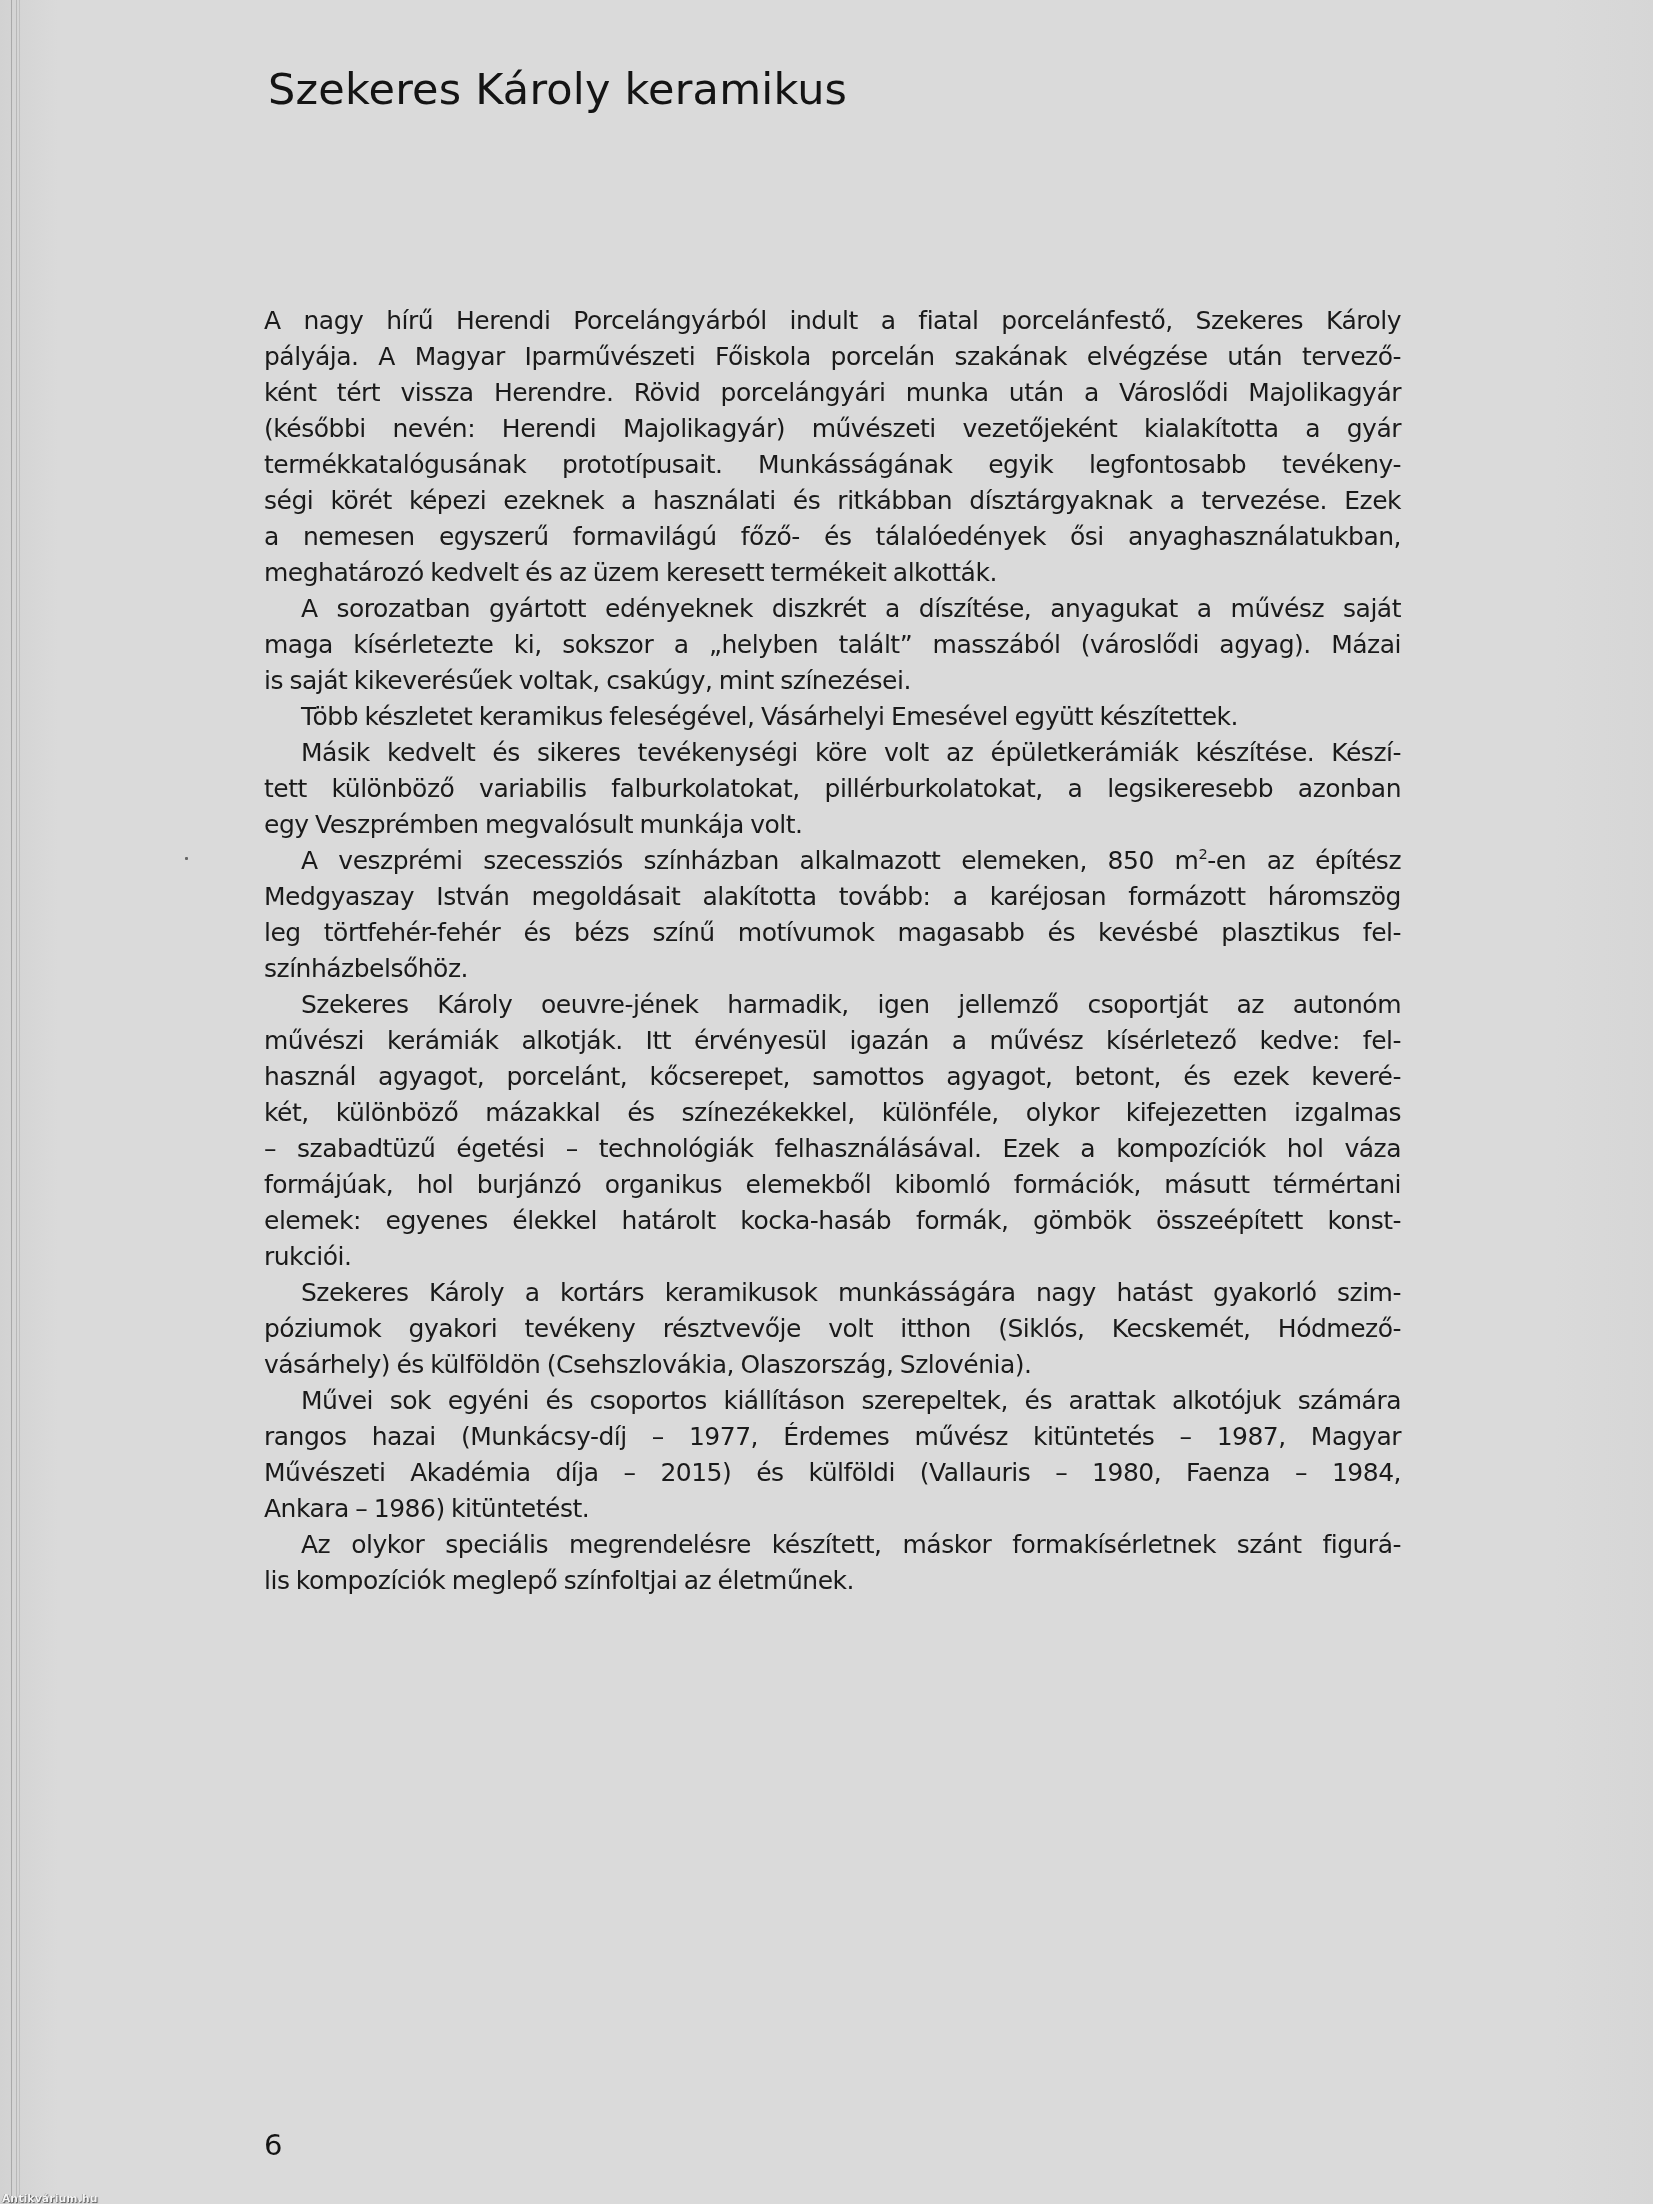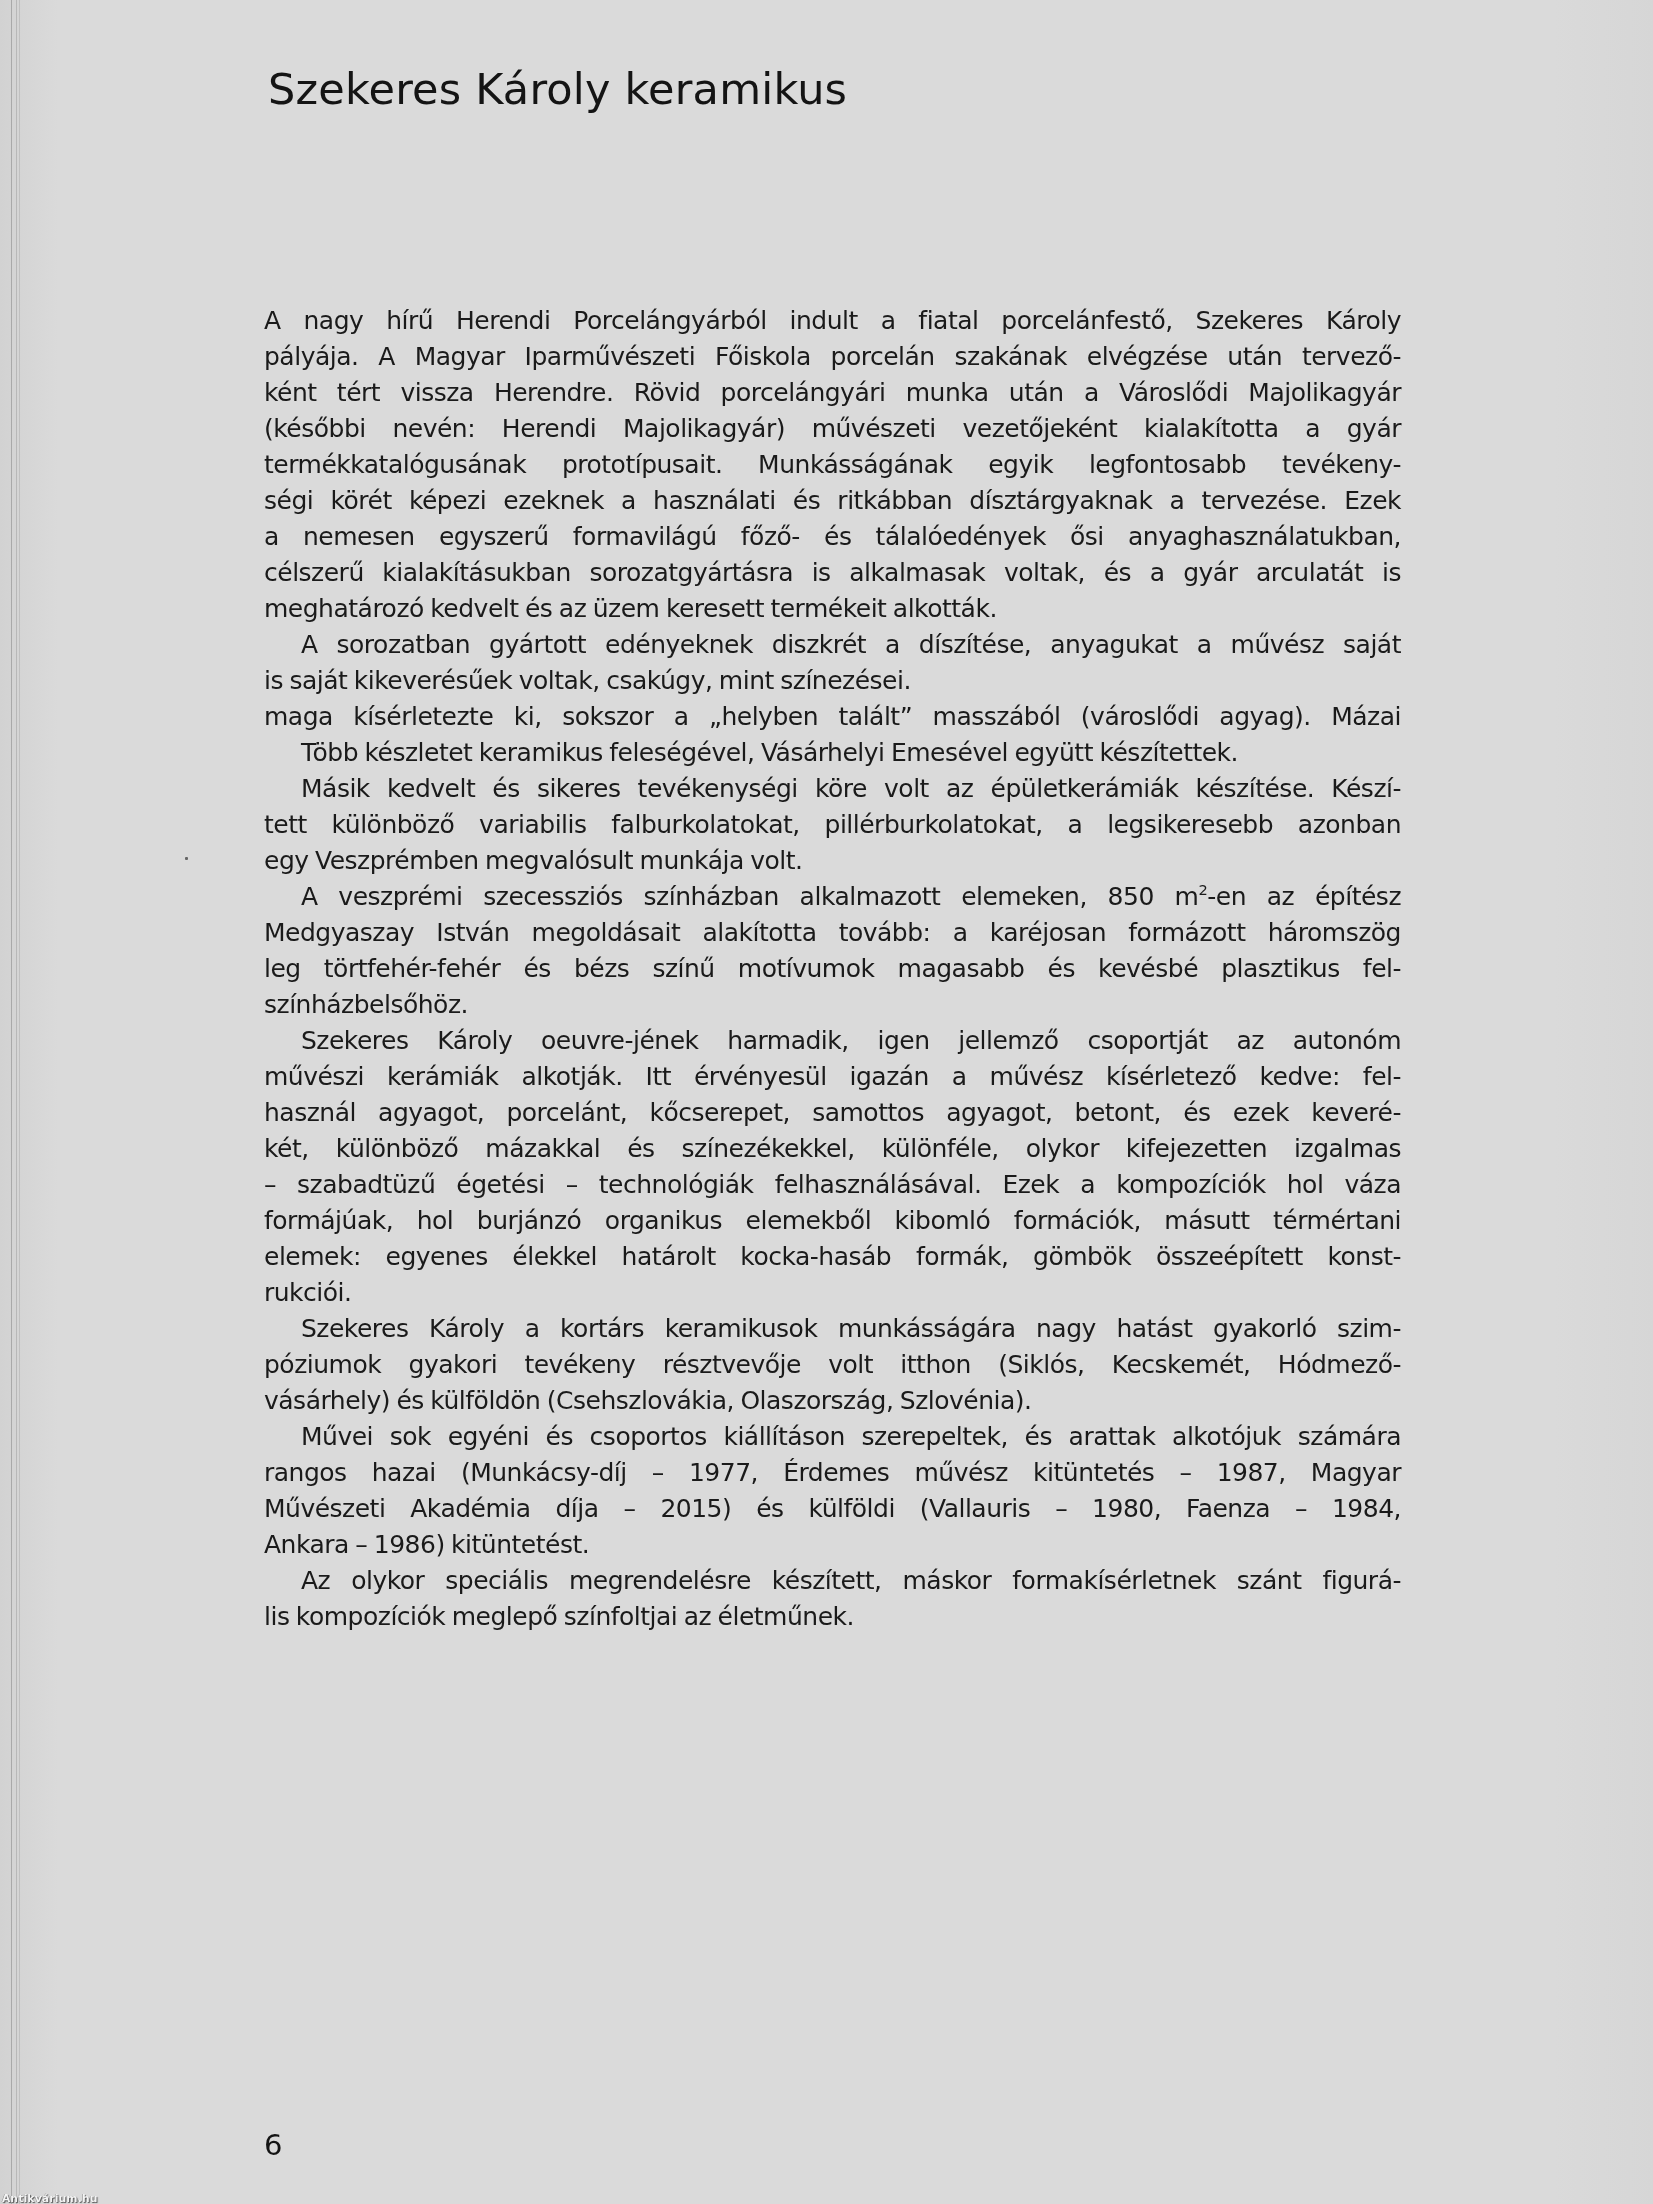--- a/index.html
+++ b/index.html
@@ -115,28 +115,27 @@
   <div class="body-text">
 
     <div>
       <span class="line">A nagy hírű Herendi Porcelángyárból indult a fiatal porcelánfestő, Szekeres Károly</span>
       <span class="line">pályája. A Magyar Iparművészeti Főiskola porcelán szakának elvégzése után tervező-</span>
       <span class="line">ként tért vissza Herendre. Rövid porcelángyári munka után a Városlődi Majolikagyár</span>
       <span class="line">(későbbi nevén: Herendi Majolikagyár) művészeti vezetőjeként kialakította a gyár</span>
       <span class="line">termékkatalógusának prototípusait. Munkásságának egyik legfontosabb tevékeny-</span>
       <span class="line">ségi körét képezi ezeknek a használati és ritkábban dísztárgyaknak a tervezése. Ezek</span>
       <span class="line">a nemesen egyszerű formavilágú főző- és tálalóedények ősi anyaghasználatukban,</span>
-      <span class="line">célszerű kialakításukban sorozatgyártásra is alkalmasak voltak, és a gyár arculatát is</span>
       <span class="line last">meghatározó kedvelt és az üzem keresett termékeit alkották.</span>
     </div>
 
     <div>
       <span class="line indent">A sorozatban gyártott edényeknek diszkrét a díszítése, anyagukat a művész saját</span>
+      <span class="line">maga kísérletezte ki, sokszor a „helyben talált” masszából (városlődi agyag). Mázai</span>
       <span class="line last">is saját kikeverésűek voltak, csakúgy, mint színezései.</span>
-      <span class="line">maga kísérletezte ki, sokszor a „helyben talált” masszából (városlődi agyag). Mázai</span>
     </div>
 
     <div>
       <span class="line indent last">Több készletet keramikus feleségével, Vásárhelyi Emesével együtt készítettek.</span>
     </div>
 
     <div>
       <span class="line indent">Másik kedvelt és sikeres tevékenységi köre volt az épületkerámiák készítése. Készí-</span>
       <span class="line">tett különböző variabilis falburkolatokat, pillérburkolatokat, a legsikeresebb azonban</span>
       <span class="line last">egy Veszprémben megvalósult munkája volt.</span>

